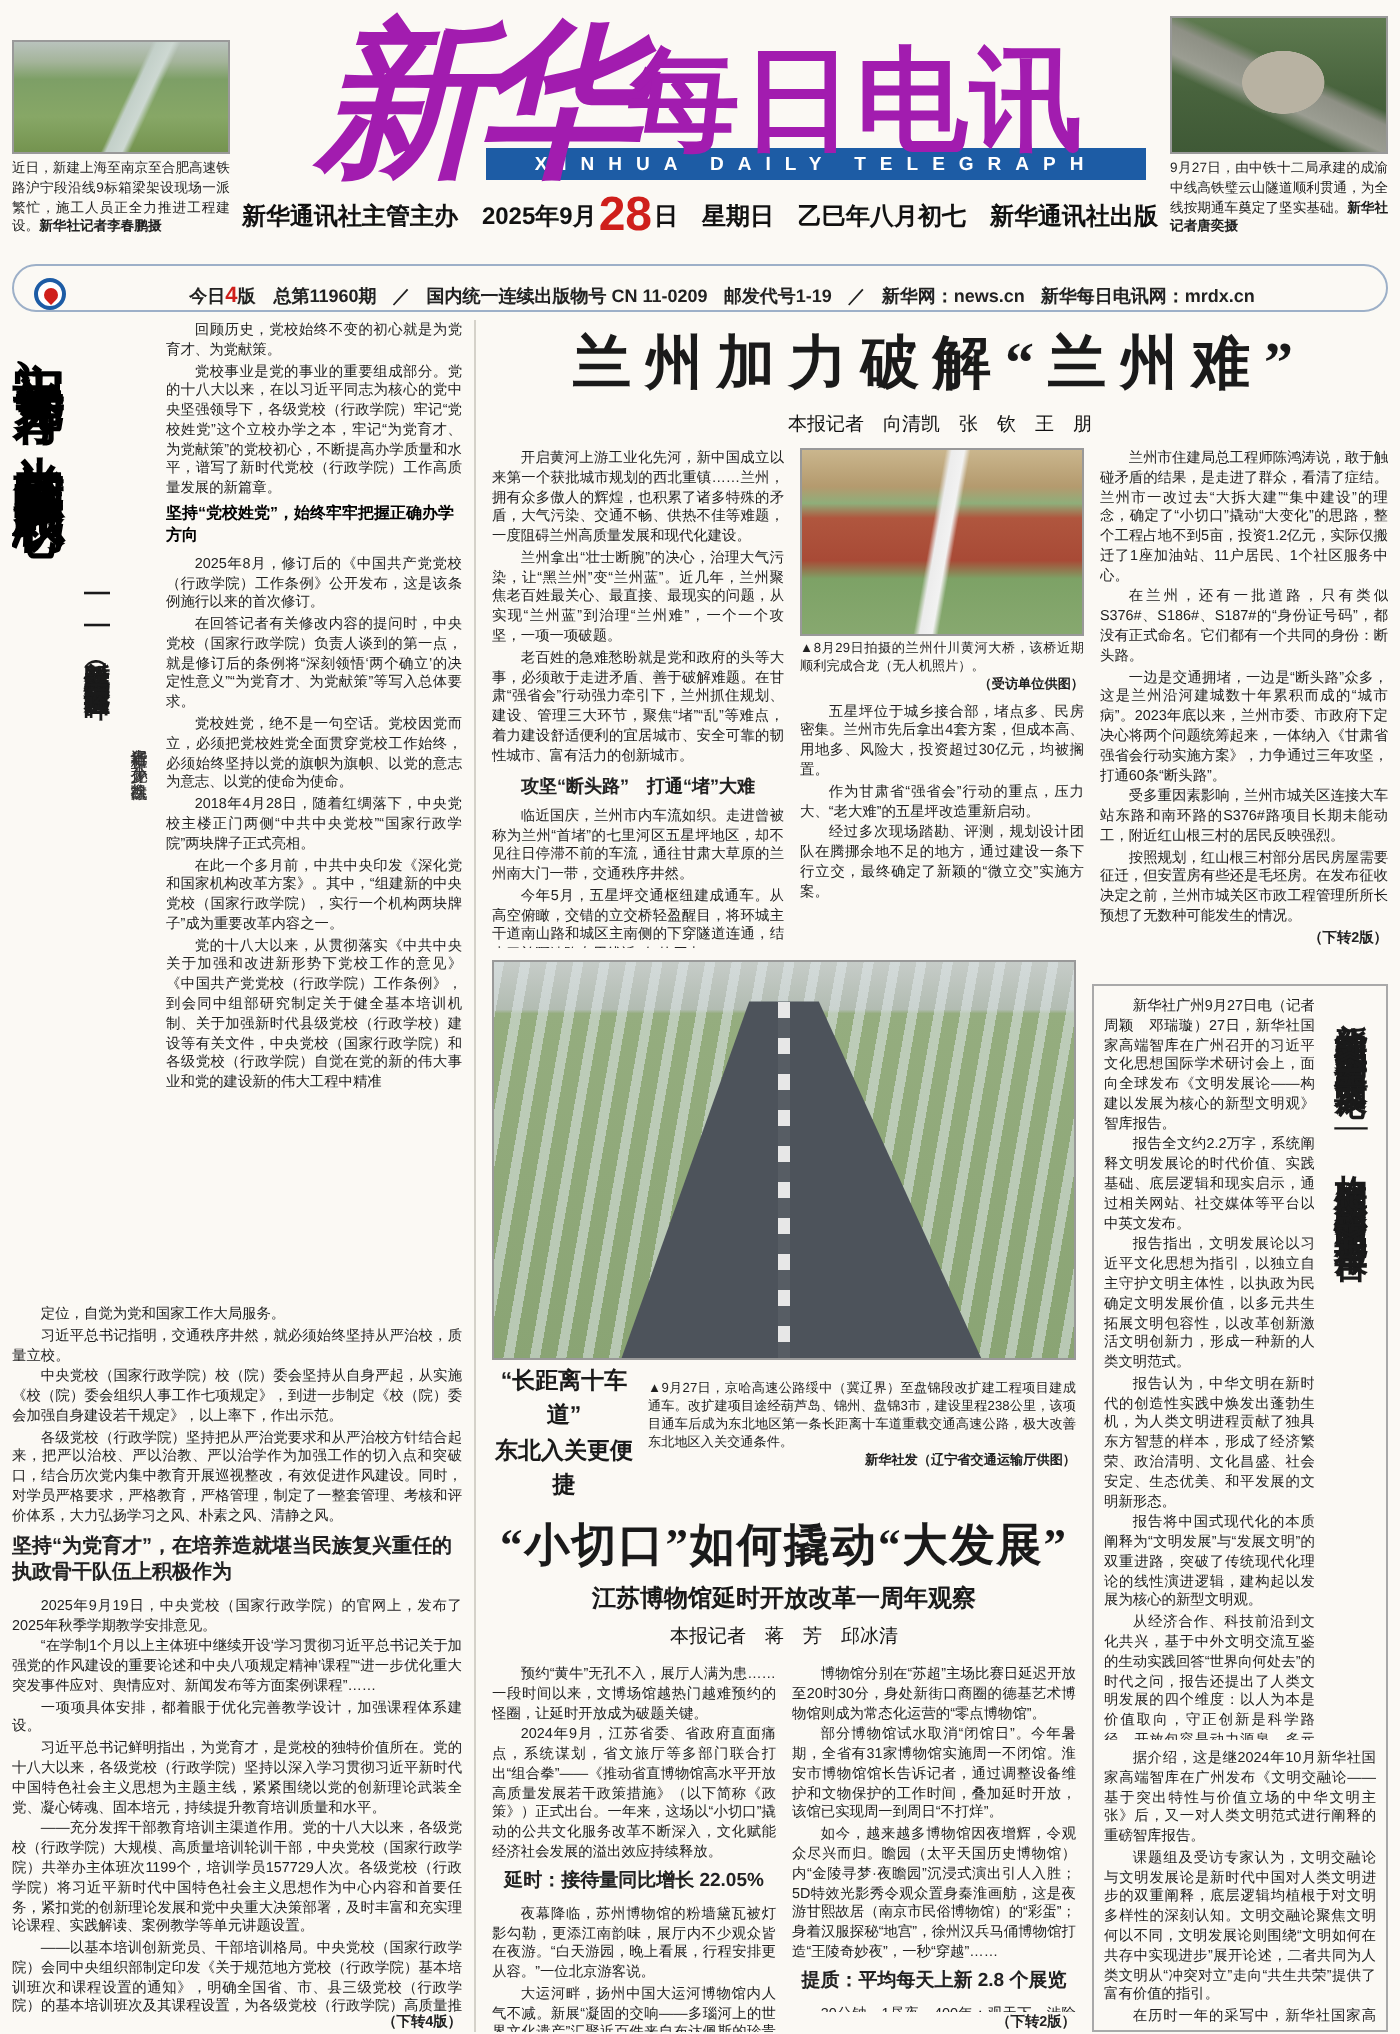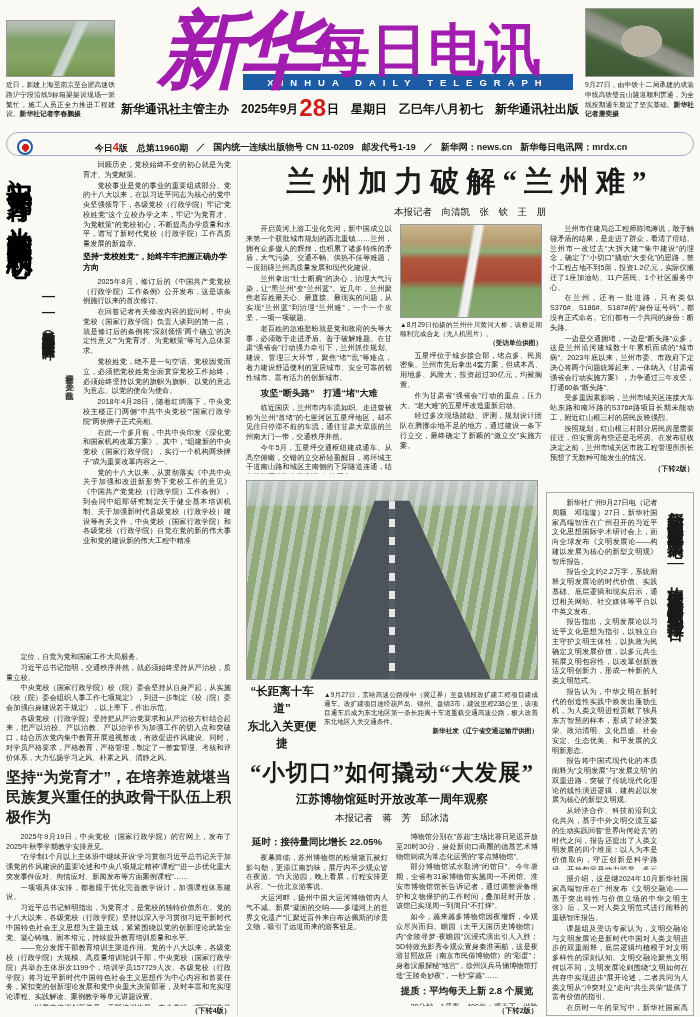--- a/index.html
+++ b/index.html
@@ -51,21 +51,21 @@
   .left-sec{width:232px;display:flex;flex-direction:column;border-right:1px solid #d5d2ca;padding-right:6px;}
   .ps-top{display:flex;gap:7px;height:486px;overflow:hidden;}
   .v{writing-mode:vertical-rl;text-orientation:upright;}
   .ps-title{font-size:26px;font-weight:900;letter-spacing:3px;line-height:1;color:#000;font-family:"Liberation Serif","DejaVu Serif",serif;}
   .ps-sub{font-size:13px;font-weight:bold;margin-top:128px;letter-spacing:1px;}
   .ps-byline{font-size:8.5px;margin-top:208px;color:#333;}
   .ps-col{flex:1;overflow:hidden;}
   .col-subhead{font-weight:bold;font-size:8px;margin:3px 0;color:#000;}
   .ps-wide{flex:1;margin-top:6px;overflow:hidden;display:flex;flex-direction:column;}
   .ps-wide .paras{flex:1;overflow:hidden;}
-  .wide-subhead{font-weight:bold;font-size:15px;margin:4px 0;}
+  .wide-subhead{font-weight:bold;font-size:10px;margin:4px 0;}
 
   
   .right-region{flex:1;display:flex;flex-direction:column;}
 
   
   .lz-headline{margin:2px 0 0;text-align:center;font-size:29px;font-weight:900;letter-spacing:7px;
                font-family:"Liberation Serif","DejaVu Serif",serif;}
   .byline{text-align:center;font-size:9.5px;margin:4px 0 5px;color:#111;}
   .lz-cols{display:flex;gap:8px;height:250px;overflow:hidden;}
   .lz-c1{width:146px;overflow:hidden;}
@@ -250,20 +250,24 @@
           </div>
 
           <article>
             <h2 class="mus-headline">“小切口”如何撬动“大发展”</h2>
             <div class="mus-sub">江苏博物馆延时开放改革一周年观察</div>
             <div class="byline">本报记者　蒋　芳　邱冰清</div>
           </article>
           <div class="mus-cols body-txt">
             <div class="mus-c">
               <div class="paras">
+                <div>
+                    <p class="para">预约“黄牛”无孔不入，展厅人满为患……一段时间以来，文博场馆越热门越难预约的怪圈，让延时开放成为破题关键。</p>
+                    <p class="para">2024年9月，江苏省委、省政府直面痛点，系统谋划，省文旅厅等多部门联合打出“组合拳”——《推动省直博物馆高水平开放高质量发展若干政策措施》（以下简称《政策》）正式出台。一年来，这场以“小切口”撬动的公共文化服务改革不断深入，文化赋能经济社会发展的溢出效应持续释放。</p>
+                  </div>
                 <h4 class="mus-subhead">延时：接待量同比增长 22.05%</h4>
                 <div>
                     <p class="para">夜幕降临，苏州博物馆的粉墙黛瓦被灯影勾勒，更添江南韵味，展厅内不少观众皆在夜游。“白天游园，晚上看展，行程安排更从容。”一位北京游客说。</p>
                     <p class="para">大运河畔，扬州中国大运河博物馆内人气不减。新展“凝固的交响——多瑙河上的世界文化遗产”汇聚近百件来自布达佩斯的珍贵文物，吸引了远道而来的游客驻足。</p>
                   </div>
               </div>
             </div>
             <div class="mus-c">
               <div class="paras">
                 <div>

